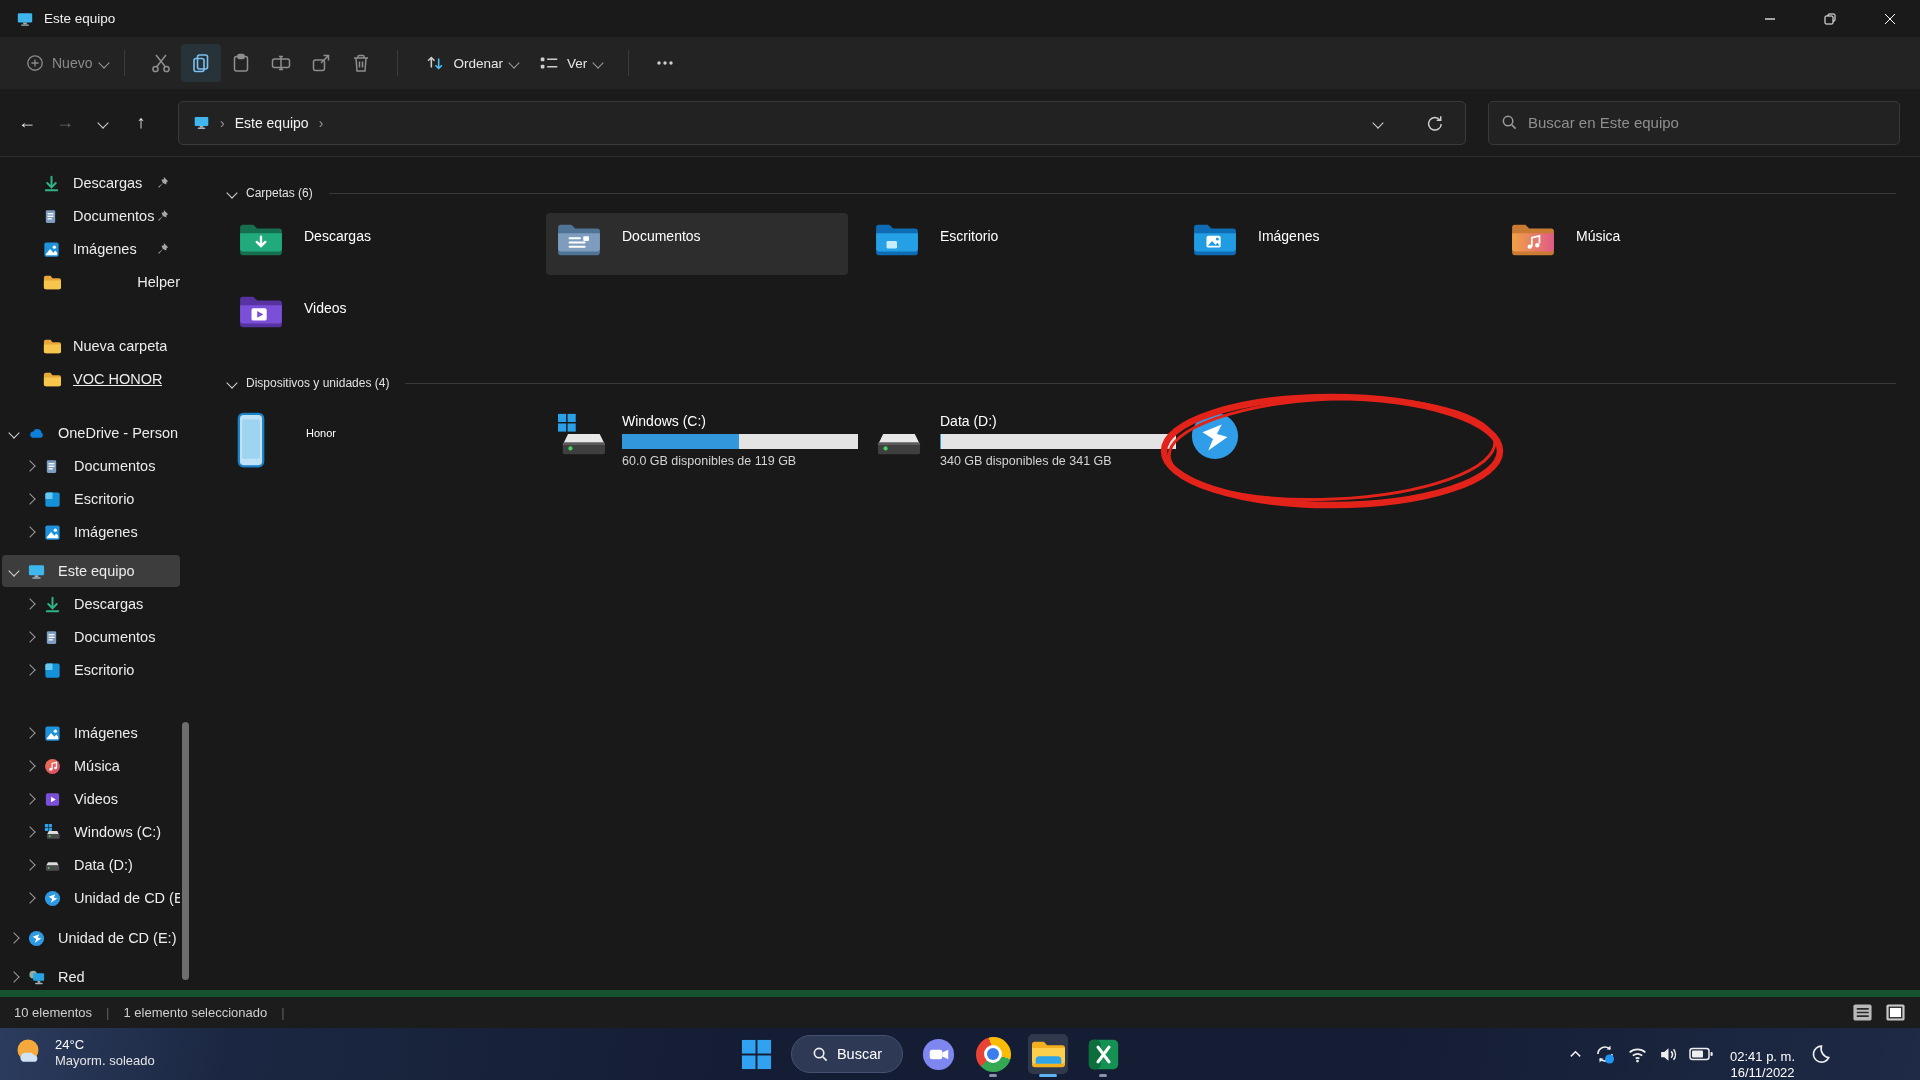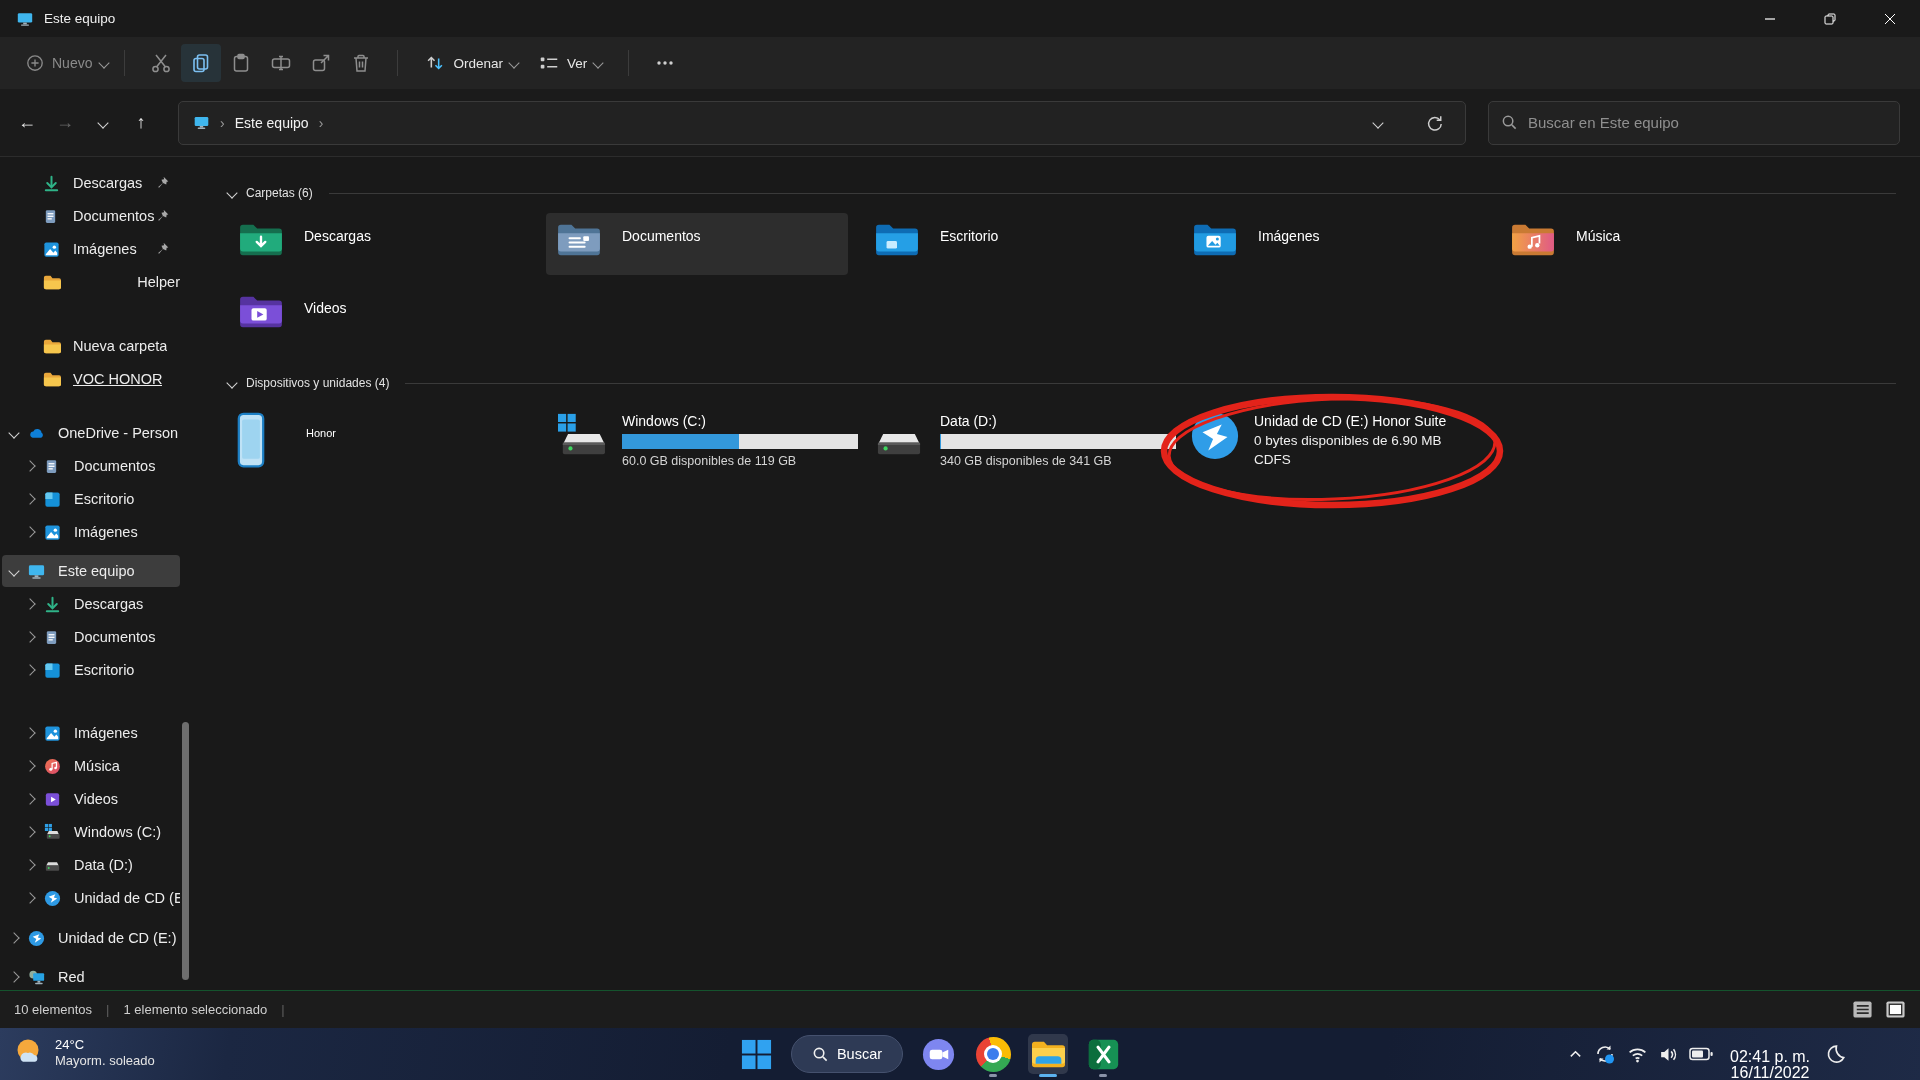--- a/index.html
+++ b/index.html
@@ -64,42 +64,42 @@
   .d-col { padding-top:2px; }
   .d-name { font-size:14px; color:#fff; }
   .d-line { font-size:13.5px; color:#efefef; margin-top:4px; }
   .pbar { width:236px; height:15px; background:#e4e4e4; margin-top:5px; }
   .pfill { height:100%; }
   .d-cap { font-size:12.5px; color:#d4d4d4; margin-top:5px; }
   .d-label-simple { font-size:11px; color:#fff; margin:16px 0 0 26px; }
   .ring { position:absolute; left:-40px; top:-16px; width:380px; height:126px; pointer-events:none; }
 
   
-  .statusbar { height:38px; background:#1c1c1c; border-top:1px solid #14532d; display:flex; align-items:center; padding:0 14px; gap:14px; font-size:13px; color:#cfcfcf; }
+  .statusbar { height:38px; background:#1c1c1c; border-top:7px solid #14532d; display:flex; align-items:center; padding:0 14px; gap:14px; font-size:13px; color:#cfcfcf; }
   .st-sep { color:#5f5f5f; }
   .st-views { margin-left:auto; display:flex; gap:12px; }
   .st-view { background:none; border:0; padding:0; }
 
   
   .taskbar { height:68px; background:linear-gradient(100deg,#2c3c5e 0%,#1b2742 12%,#141d33 38%,#141d33 72%,#1e2a46 100%); position:relative; }
   .weather { position:absolute; left:12px; top:7px; display:flex; align-items:center; gap:9px; }
   .w-temp { font-size:13px; color:#fff; }
   .w-cond { font-size:13px; color:#e4e4e4; margin-top:1px; }
   .tb-center { position:absolute; left:736px; top:0; height:52px; display:flex; align-items:center; gap:15px; }
   .tb-app { width:40px; height:40px; display:grid; place-items:center; background:none; border:0; position:relative; border-radius:5px; }
   .tb-app.active { background:rgba(255,255,255,.12); }
   .ind { position:absolute; bottom:-3px; left:50%; transform:translateX(-50%); width:8px; height:3px; border-radius:2px; background:#8a93a8; }
   .ind.blue { width:18px; background:#5cb3f0; }
   .search-pill { height:38px; width:112px; border-radius:19px; background:#2e3a55; border:1px solid #45516e; display:flex; align-items:center; justify-content:center; gap:8px; color:#fff; font-size:14.5px; }
   .chrome-ball { width:35px; height:35px; border-radius:50%; background:conic-gradient(from -135deg,#ea4335 0 120deg,#fbbc05 0 240deg,#34a853 0 360deg); position:relative; }
   .chrome-ball::before { content:""; position:absolute; inset:8.5px; background:#fff; border-radius:50%; }
   .chrome-ball::after { content:""; position:absolute; inset:11.5px; background:#3b7ded; border-radius:50%; }
   .tray { position:absolute; left:1568px; top:0; height:52px; display:flex; align-items:center; gap:10px; }
   .tray-ic { background:none; border:0; padding:0; display:grid; place-items:center; }
-  .clock { text-align:right; font-size:16px; color:#fff; line-height:16px; margin-left:6px;margin-top:21px; }
+  .clock { text-align:right; font-size:13px; color:#fff; line-height:16px; margin-left:6px;margin-top:21px; }
 </style>
 </head>
 <body>
 
 <div class="titlebar">
   <span class="tb-appicon">
     <svg width="18" height="18" viewBox="0 0 20 20">
         <rect x="2" y="3.5" width="16" height="10.5" rx="1.5" fill="#3fb6ee"></rect>
         <rect x="8" y="14" width="4" height="2" fill="#9fb0ba"></rect>
         <rect x="5.5" y="16" width="9" height="1.6" rx=".8" fill="#9fb0ba"></rect>
@@ -668,25 +668,20 @@
             <div class="d-cap">340 GB disponibles de 341 GB</div>
           </div>
         </div>
         <div class="dtile">
           <span class="d-ic">
             <svg width="50" height="50" viewBox="0 0 52 52">
               <circle cx="26" cy="26" r="24" fill="#2f9de8"></circle>
               <path d="M13 22l20-8-5 10 11 3-20 14 5-12z" fill="#fff"></path>
             </svg>
           </span>
-          <div class="d-col">
-            <div class="d-name">Unidad de CD (E:) Honor Suite</div>
-            <div class="d-line">0 bytes disponibles de 6.90 MB</div>
-            <div class="d-line">CDFS</div>
-          </div>
           <svg class="ring" viewBox="0 0 380 126">
             <ellipse cx="190" cy="62" rx="168" ry="54" fill="none" stroke="#e3231a" stroke-width="6.5"></ellipse>
             <ellipse cx="190" cy="60" rx="163" ry="50" fill="none" stroke="#e3231a" stroke-width="3" transform="rotate(-2.5 190 60)"></ellipse>
           </svg>
         </div>
       </div>
   </div>
 </div>
 
 <div class="statusbar">

